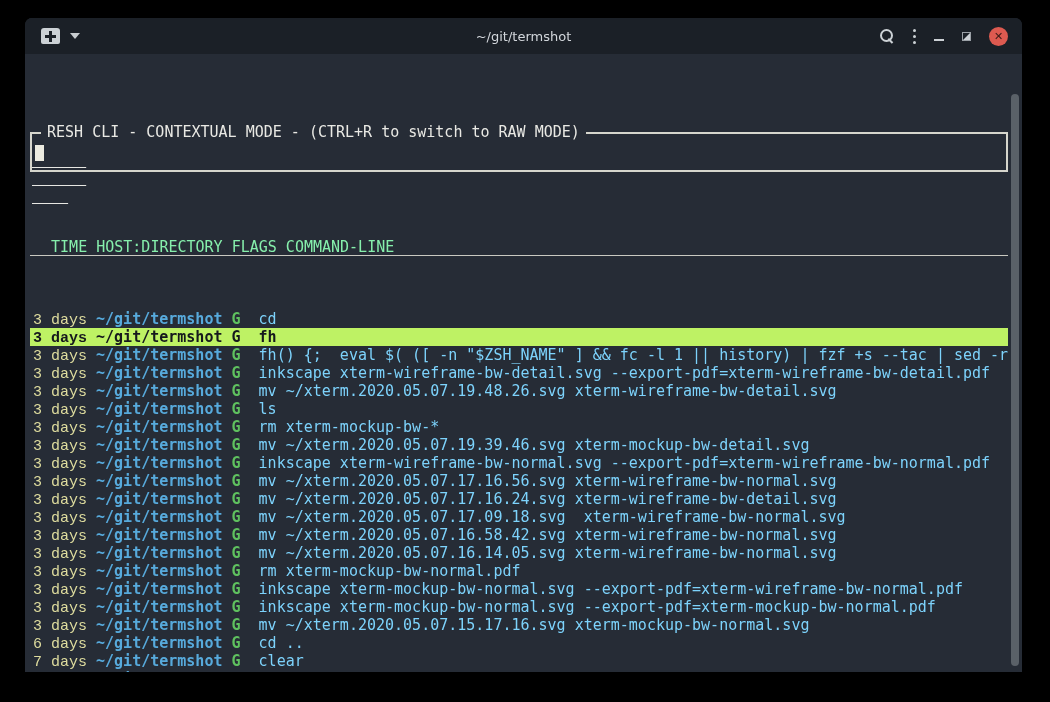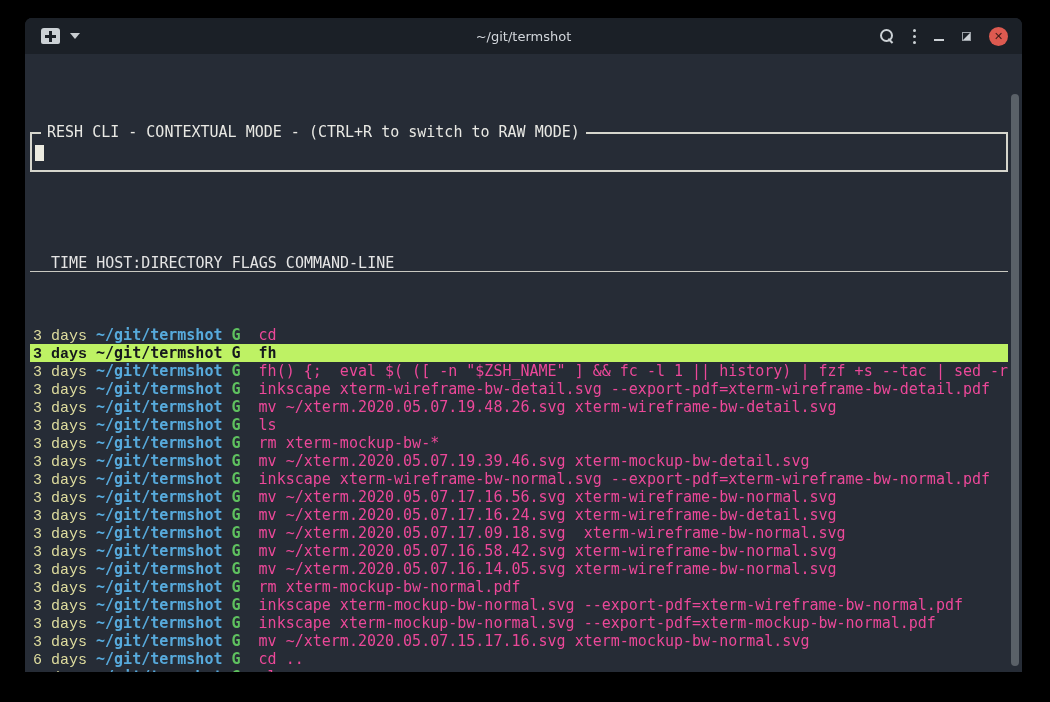--- a/index.html
+++ b/index.html
@@ -39,35 +39,35 @@
                   background:linear-gradient(135deg, transparent 48%, #ccd1d5 52%); }
   .close-btn { width:19px; height:19px; border-radius:50%; background:#dd5a50;
                color:#3a1a16; font-size:11px; font-weight:bold; line-height:19px;
                text-align:center; }
 
   
   .term { position:absolute; left:0; top:36px; right:0; bottom:0;
           font-family:"DejaVu Sans Mono", monospace; font-size:15px; line-height:18px;
           color:#e7e7e3; white-space:pre; overflow:hidden; }
 
-  .resh-box { position:relative; margin:24px 14px 28px 5px; height:40px;
-              border:2px solid #d6d6cd; }
+  .resh-box { position:relative; margin:24px 14px 12px 5px; height:40px;
+              border:2px solid #d6d6cd;text-decoration:underline; }
   .resh-box-title { position:absolute; top:-11px; left:9px; background:#262c36;
                     padding:0 6px; color:#e9e9e4; }
   .cursor { position:absolute; left:3px; top:11px; width:9px; height:16px; background:#ecebe0; }
 
   .hdr { height:18px; margin:0 14px 0 5px; padding-left:3px;
-         border-bottom:1px solid #c9c9c1; color:#e5e5e5; }
+         border-bottom:1px solid #c9c9c1; color:#86efac; }
 
   .rows { margin:0 14px 0 5px; }
   .hrow { height:18px; padding-left:3px; overflow:hidden; }
   .c-time { color:#dedc9e;font-family:Liberation Mono, monospace; }
   .c-host { color:#57aadc; font-weight:bold; }
   .c-flag { color:#5fc25f; font-weight:bold; }
-  .c-cmd  { color:#ec4899; }
+  .c-cmd  { color:#7dd3fc; }
   .hrow.selected { background:#bef264; font-weight:bold; }
   .hrow.selected .c-time, .hrow.selected .c-host,
   .hrow.selected .c-flag, .hrow.selected .c-cmd { color:#15181d; }
 
   .scrollbar-thumb { position:absolute; right:3px; top:40px; bottom:6px; width:8px;
                      border-radius:4px; background:#5a6168; }
 </style>
 </head>
 <body>
 

